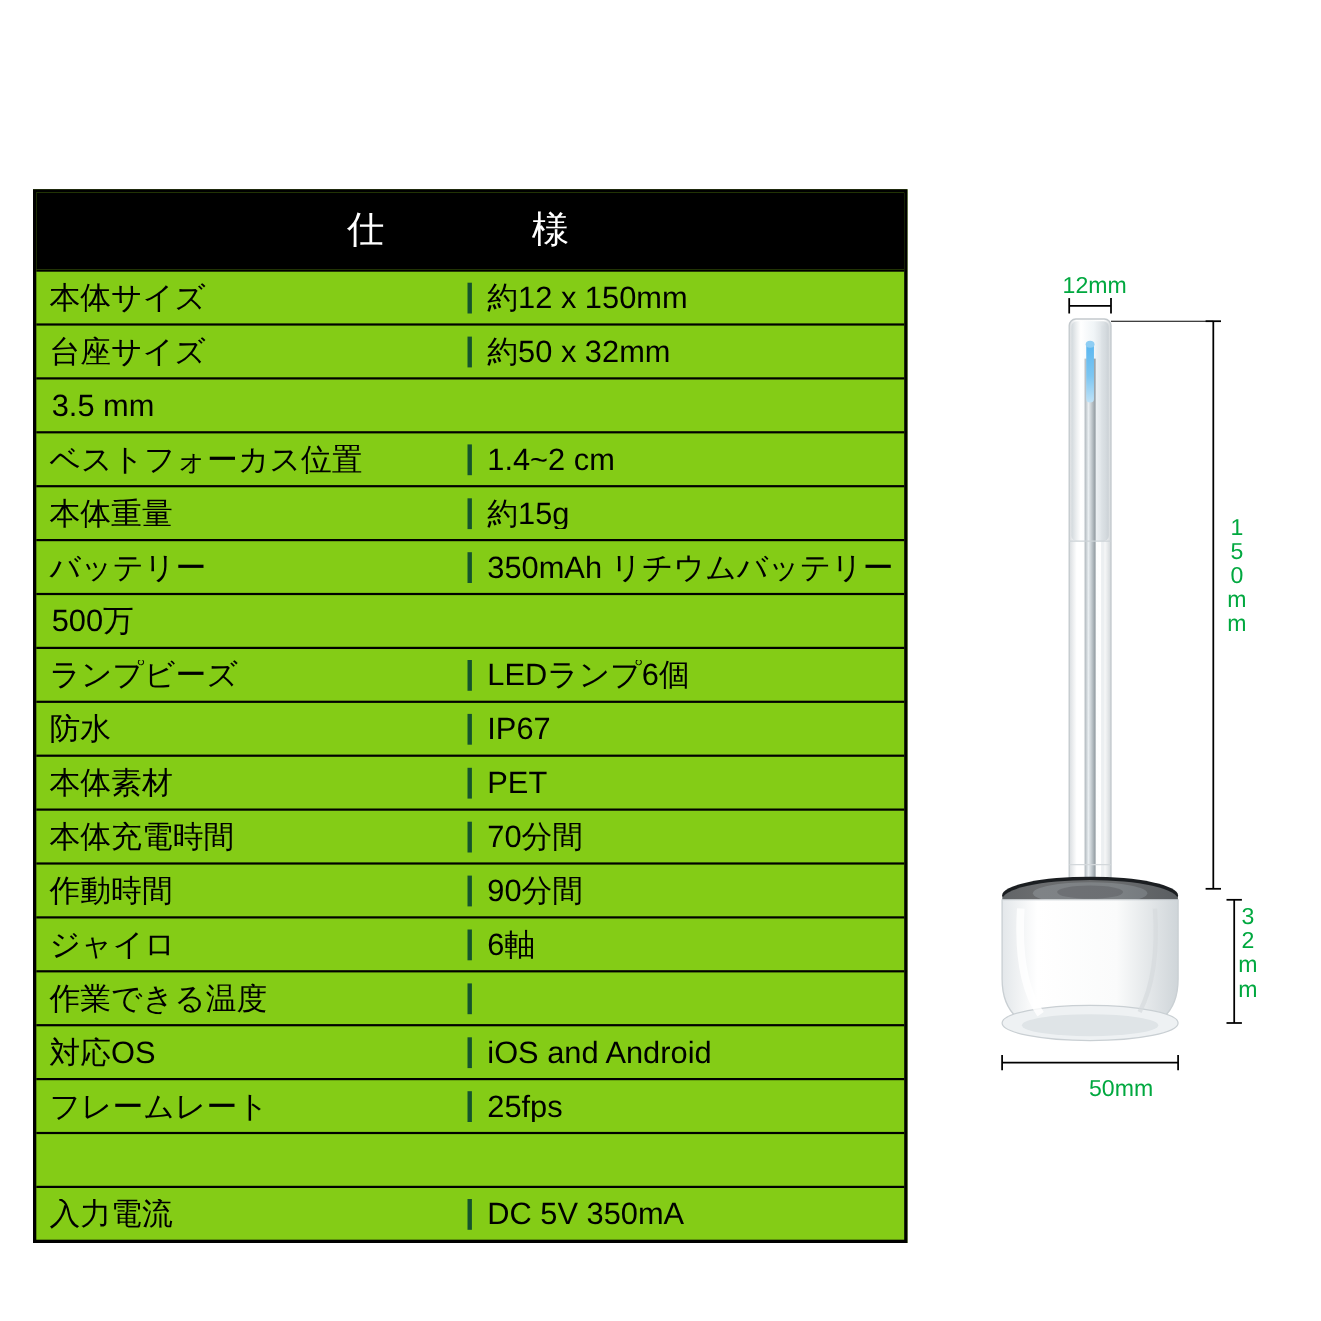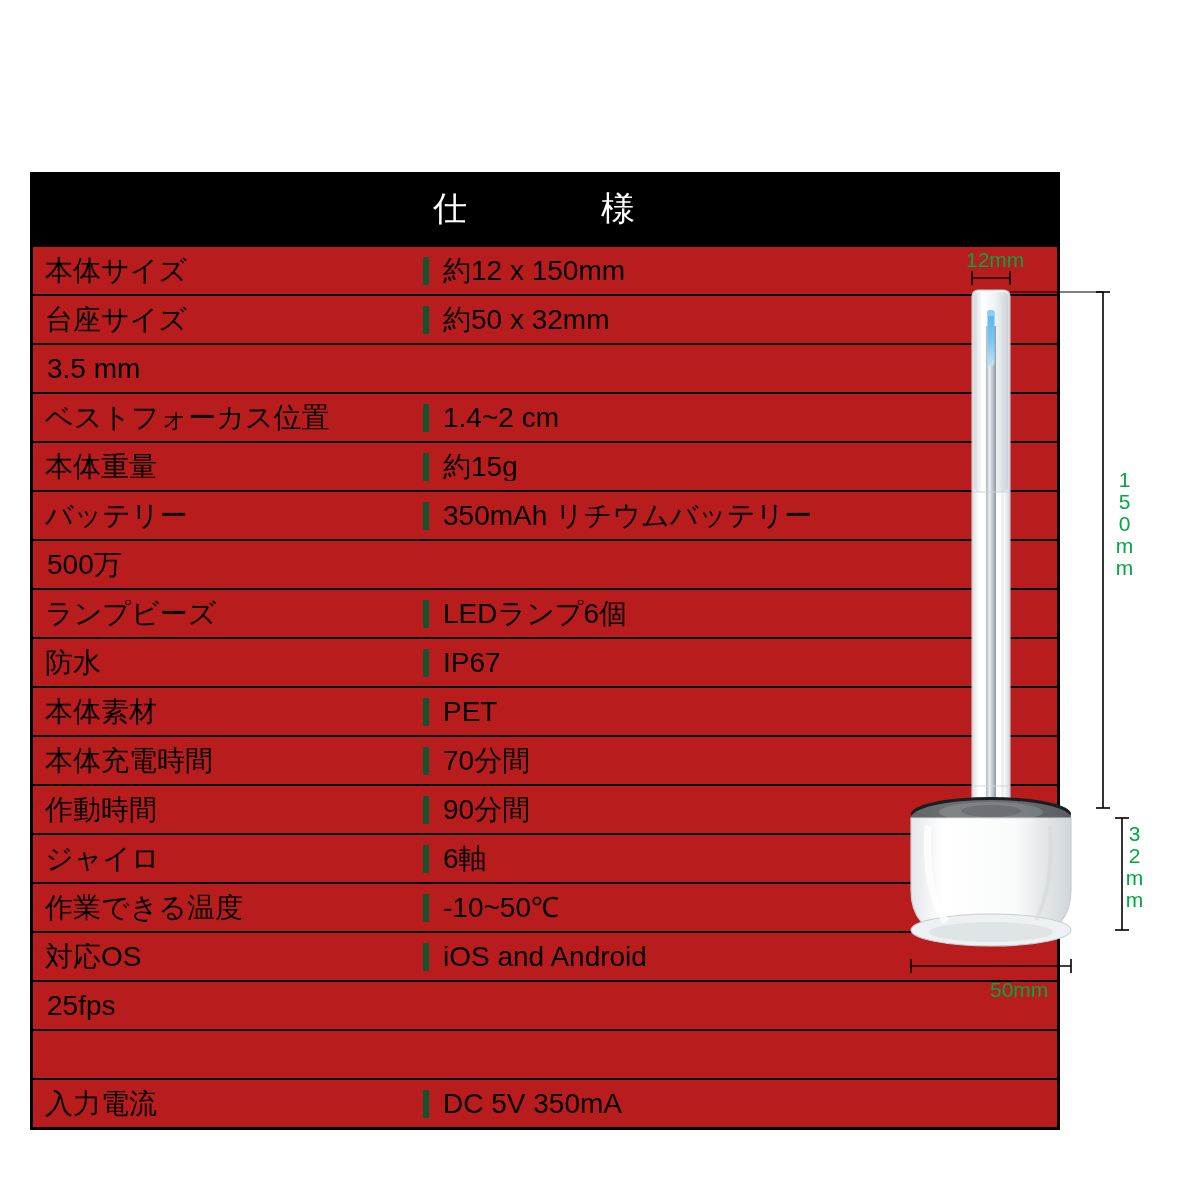--- a/index.html
+++ b/index.html
@@ -13,24 +13,24 @@
     font-family: "Liberation Sans", sans-serif;
     position: relative;
     overflow: hidden;
   }
 
   
   #spec-table {
     position: absolute;
     left: 30px;
     top: 172px;
-    width: 1030px;
+    width: 795px;
     border: 3px solid #000000;
     box-sizing: border-box;
-    background: #b91c1c;
+    background: #84cc16;
   }
   .spec-title {
     background: #000000;
     color: #ffffff;
     text-align: center;
     font-size: 34px;
     letter-spacing: 22px;
     padding: 11px 0 13px 0;
     font-weight: 400;
   }
@@ -45,21 +45,21 @@
   }
   .spec-label {
     width: 396px;
     flex: 0 0 396px;
     box-sizing: border-box;
     padding-left: 12px;
     font-size: 28px;
     color: #000000;
     white-space: nowrap;
     overflow: hidden;
-    border-right: 6px solid #14532d;
+    border-right: 4px solid #14532d;
     line-height: 1;
   }
   .spec-value {
     flex: 1 1 auto;
     box-sizing: border-box;
     padding-left: 14px;
     font-size: 28px;
     color: #000000;
     white-space: nowrap;
     overflow: hidden;
@@ -144,27 +144,27 @@
   <div class="spec-row">
     <div class="spec-label">作動時間</div>
     <div class="spec-value">90分間</div>
   </div>
   <div class="spec-row">
     <div class="spec-label">ジャイロ</div>
     <div class="spec-value">6軸</div>
   </div>
   <div class="spec-row">
     <div class="spec-label">作業できる温度</div>
-    <div class="spec-value">-10~50℃</div>
   </div>
   <div class="spec-row">
     <div class="spec-label">対応OS</div>
     <div class="spec-value">iOS and Android</div>
   </div>
   <div class="spec-row">
+    <div class="spec-label">フレームレート</div>
     <div class="spec-value">25fps</div>
   </div>
   <div class="spec-row">
   </div>
   <div class="spec-row">
     <div class="spec-label">入力電流</div>
     <div class="spec-value">DC 5V 350mA</div>
   </div>
 </div>
 

